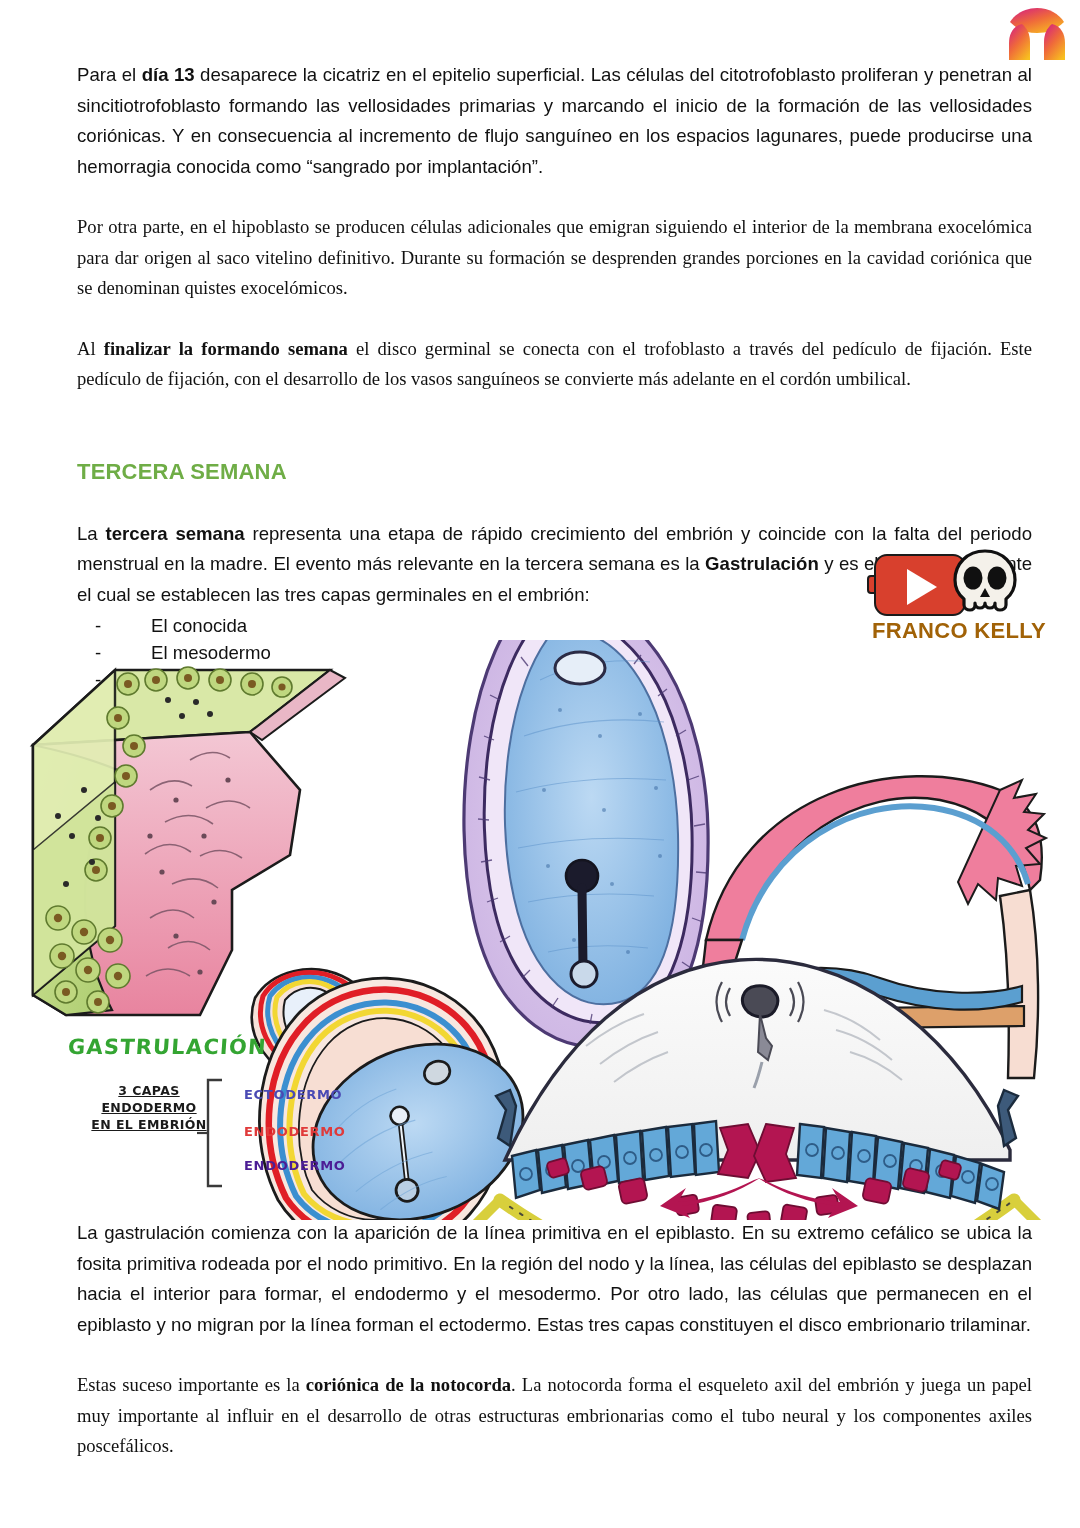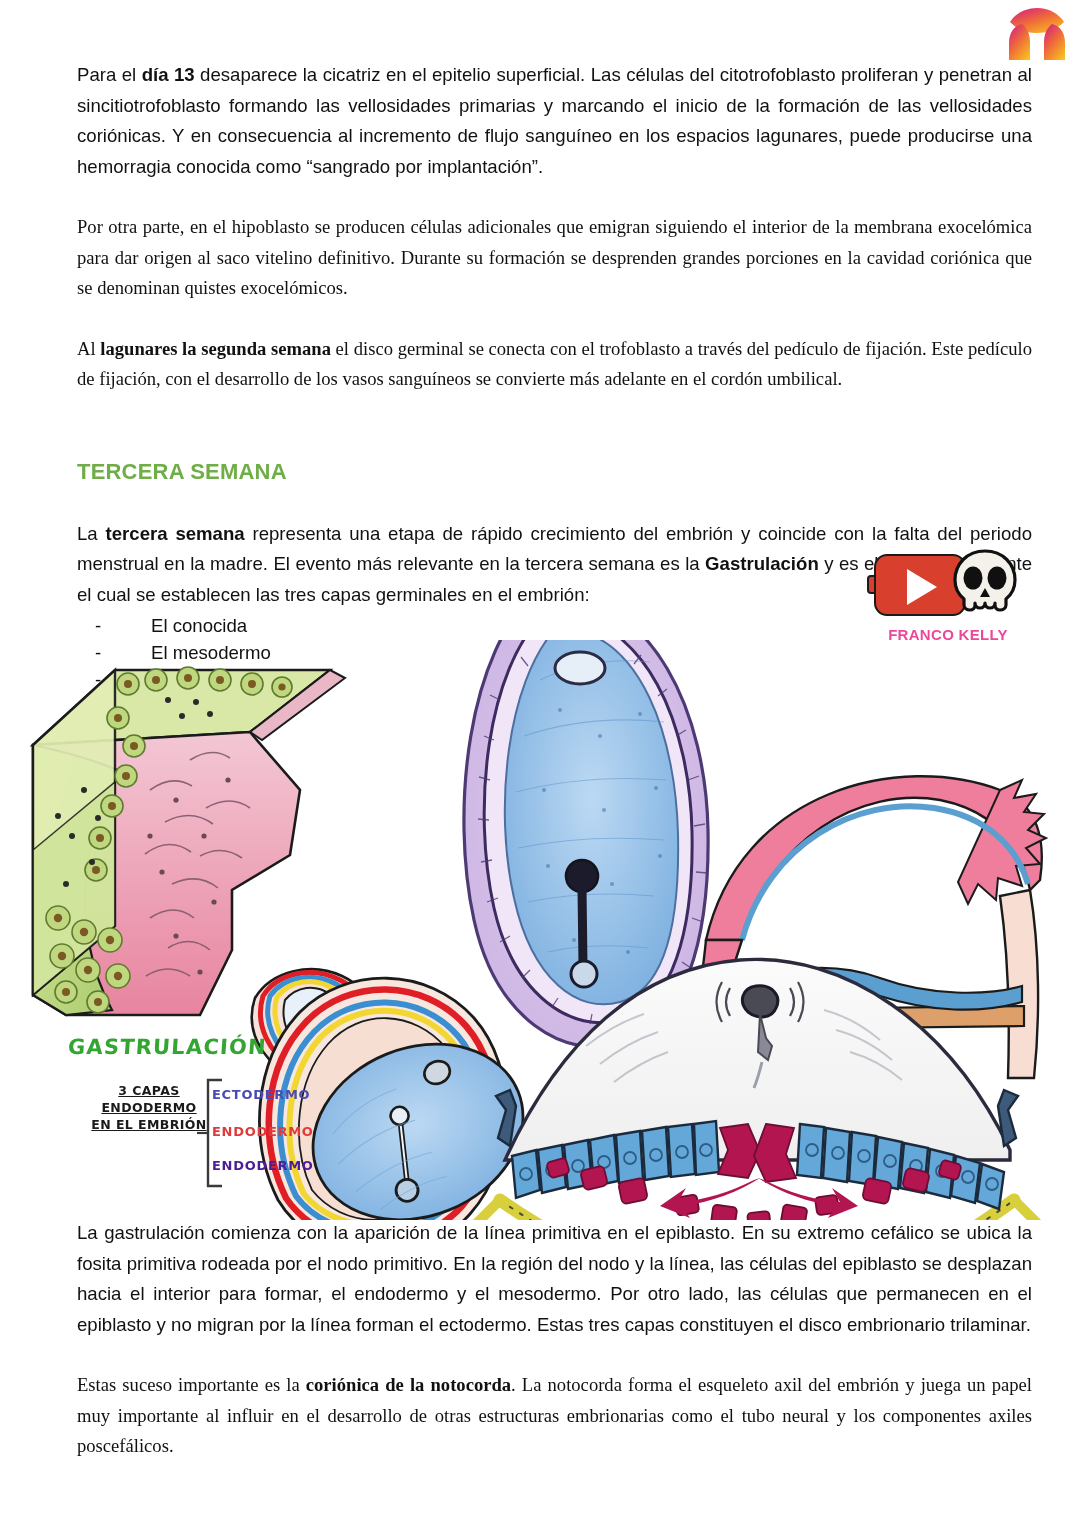--- a/index.html
+++ b/index.html
@@ -124,26 +124,25 @@
   .skull-icon {
     position: absolute;
     left: 76px; top: 0px;
     width: 74px; height: 72px;
   }
   .channel-name {
     position: absolute;
     left: 0; top: 70px;
     width: 152px;
     text-align: center;
-    font-size: 15px;
+    font-size: 22px;
     font-weight: bold;
     letter-spacing: 0.3px;
-    color: #ec4899;
+    color: #a16207;
     white-space: nowrap;
-    margin-top: 8px;
   }
 
   
   .illustration-plate {
     position: absolute;
     left: 0; top: 640px;
     width: 1080px; height: 580px;
   }
   .illustration-plate svg { display: block; }
 
@@ -166,20 +165,21 @@
     font-size: 12.5px;
     line-height: 17px;
     letter-spacing: 0.4px;
     color: #1a1a1a;
     text-align: center;
     text-decoration: underline;
   }
   .lbl-layer {
     font-size: 13px;
     letter-spacing: 0.7px;
+    margin-left: 32px;
   }
   .lbl-ecto { left: 212px; top: 1087px; color: #4a4ab4; }
   .lbl-meso { left: 212px; top: 1124px; color: #e03a3a; }
   .lbl-endo { left: 212px; top: 1158px; color: #4c1d95; }
 </style>
 </head>
 <body>
 
 <div class="page-header">
 
@@ -197,21 +197,21 @@
     <path d="M31 34 C34 34 40 34 43 34 L43 60 L31 60 Z" fill="#ffffff"></path>
   </svg>
 </div>
 
 <div class="doc-body">
 
   <p class="para"><span>Para el </span><b>día 13</b><span> desaparece la cicatriz en el epitelio superficial. Las células del citotrofoblasto proliferan y penetran al sincitiotrofoblasto formando las vellosidades primarias y marcando el inicio de la formación de las vellosidades coriónicas. Y en consecuencia al incremento de flujo sanguíneo en los espacios lagunares, puede producirse una hemorragia conocida como “sangrado por implantación”.</span></p>
 
   <p class="para">Por otra parte, en el hipoblasto se producen células adicionales que emigran siguiendo el interior de la membrana exocelómica para dar origen al saco vitelino definitivo. Durante su formación se desprenden grandes porciones en la cavidad coriónica que se denominan quistes exocelómicos.</p>
 
-  <p class="para tight"><span>Al </span><b>lagunares la segunda semana</b><span> el disco germinal se conecta con el trofoblasto a través del pedículo de fijación. Este pedículo de fijación, con el desarrollo de los vasos sanguíneos se convierte más adelante en el cordón umbilical.</span></p>
+  <p class="para tight"><span>Al </span><b>finalizar la formando semana</b><span> el disco germinal se conecta con el trofoblasto a través del pedículo de fijación. Este pedículo de fijación, con el desarrollo de los vasos sanguíneos se convierte más adelante en el cordón umbilical.</span></p>
 
   <h2 class="section-heading" style="margin-top:64px">TERCERA SEMANA</h2>
 
   <p class="para" style="margin-top:34px"><span>La </span><b>tercera semana</b><span> representa una etapa de rápido crecimiento del embrión y coincide con la falta del periodo menstrual en la madre. El evento más relevante en la tercera semana es la </span><b>Gastrulación</b><span> y es el proceso mediante el cual se establecen las tres capas germinales en el embrión:</span></p>
 
   <ul class="dash-list">
     <li><span class="dash">-</span><span>El conocida</span></li>
     <li><span class="dash">-</span><span>El mesodermo</span></li>
     <li><span class="dash">-</span><span>Y el endodermo.</span></li>
   </ul>

